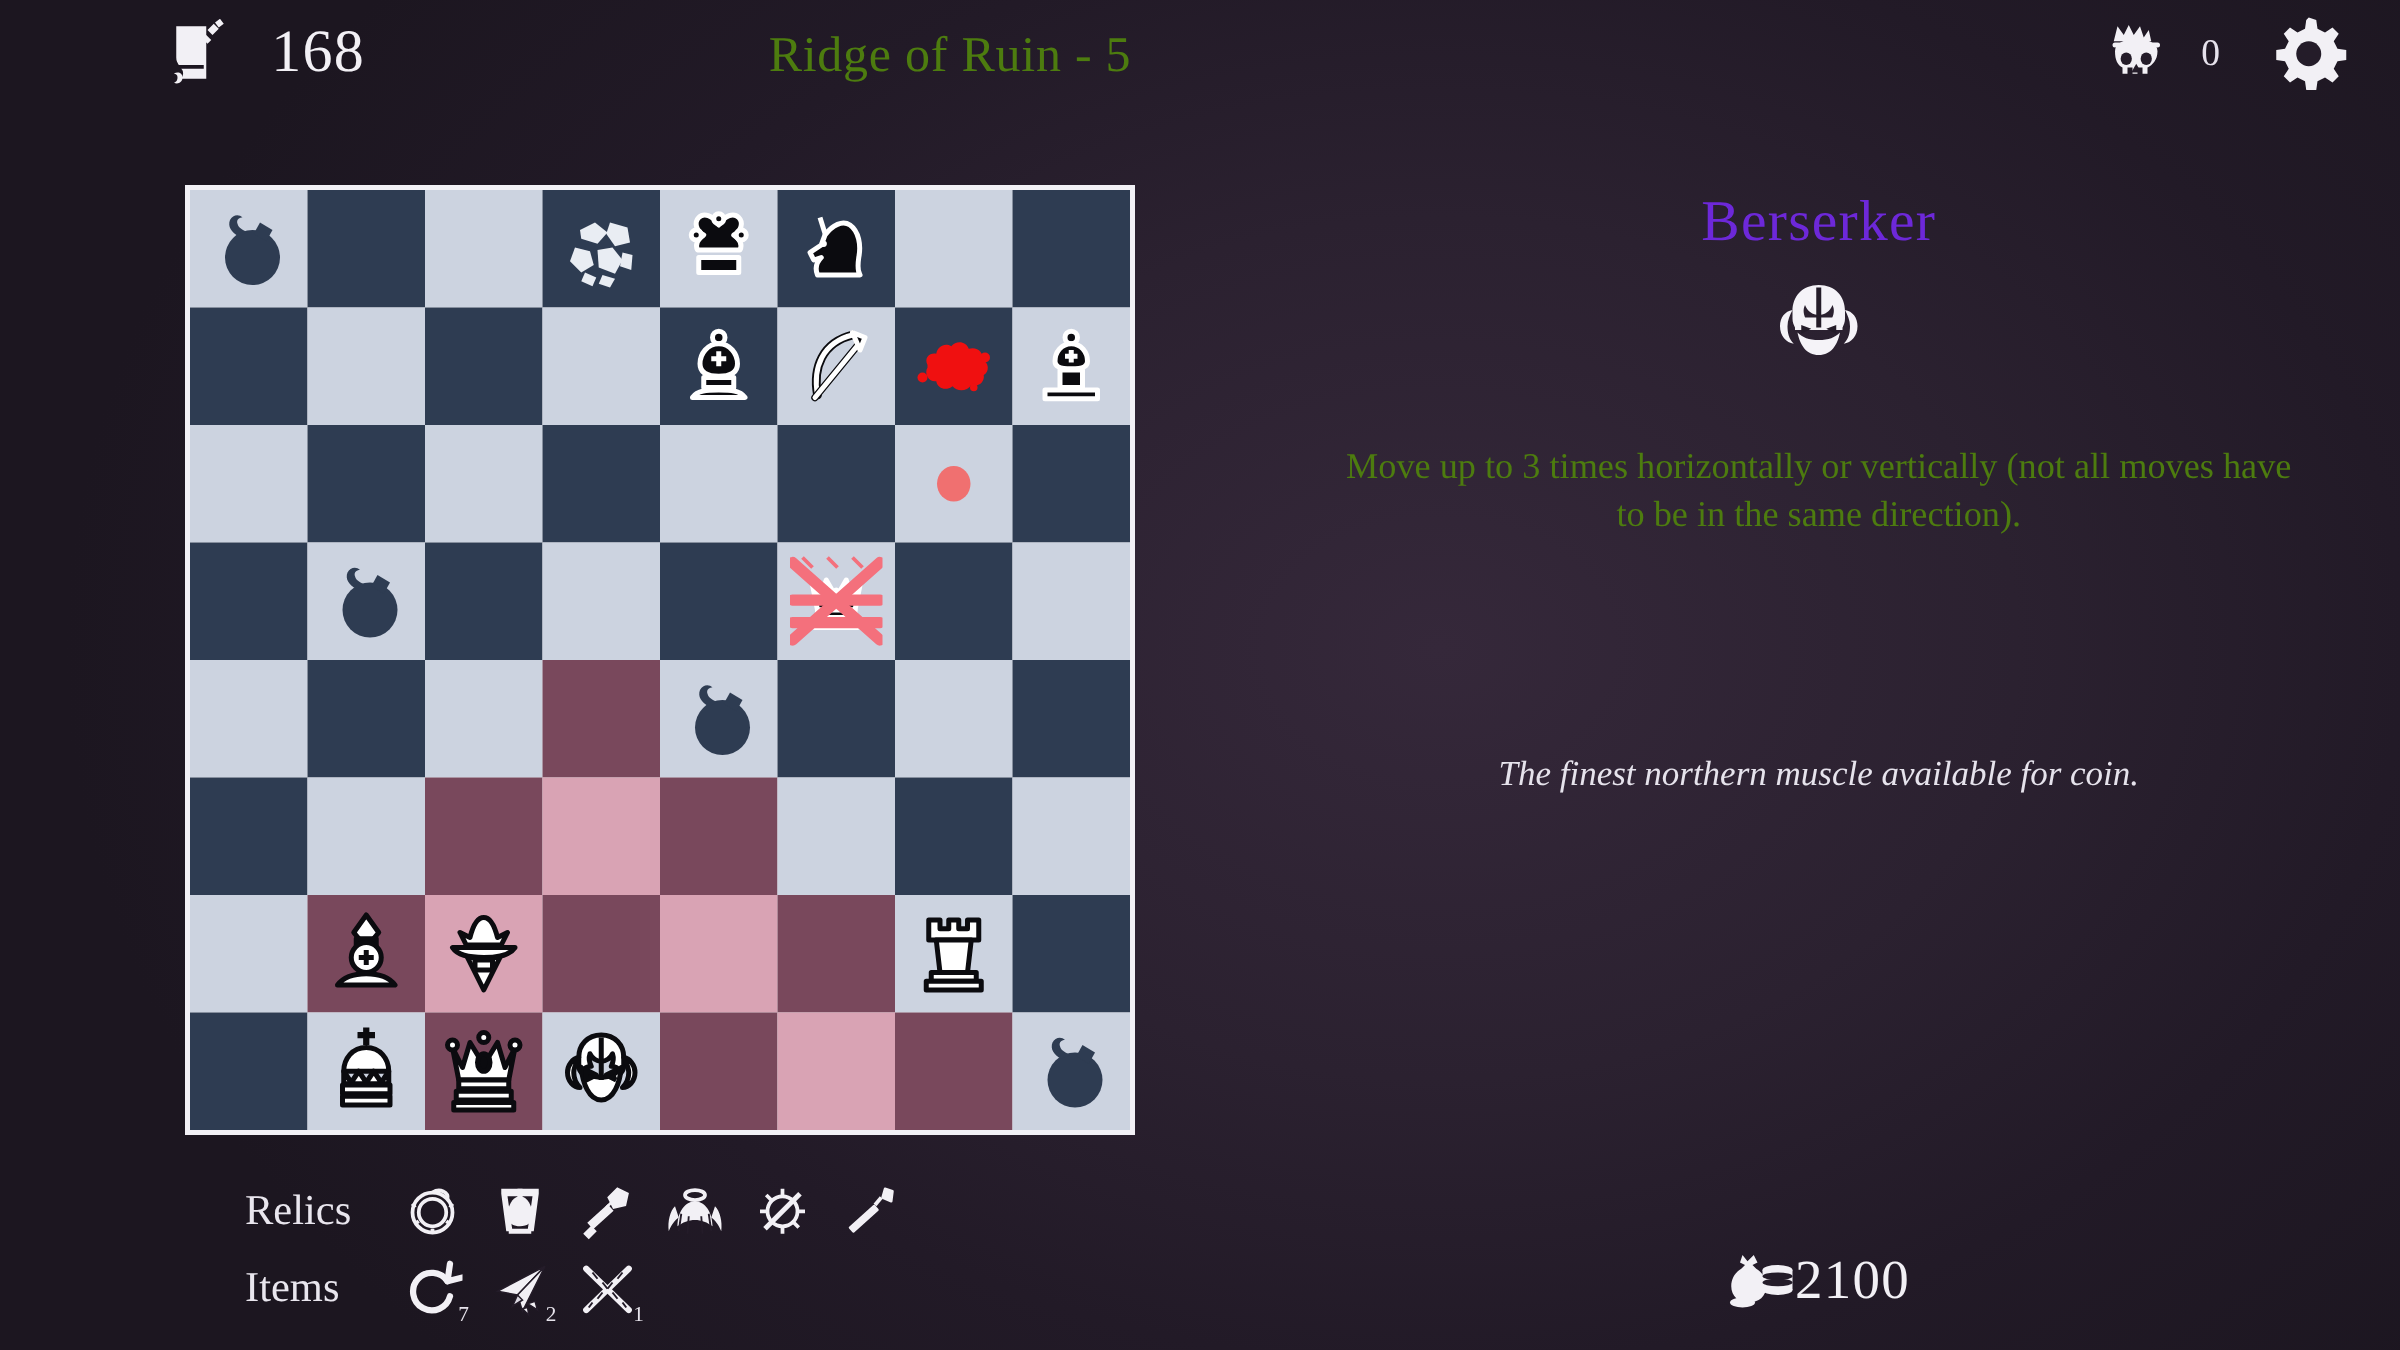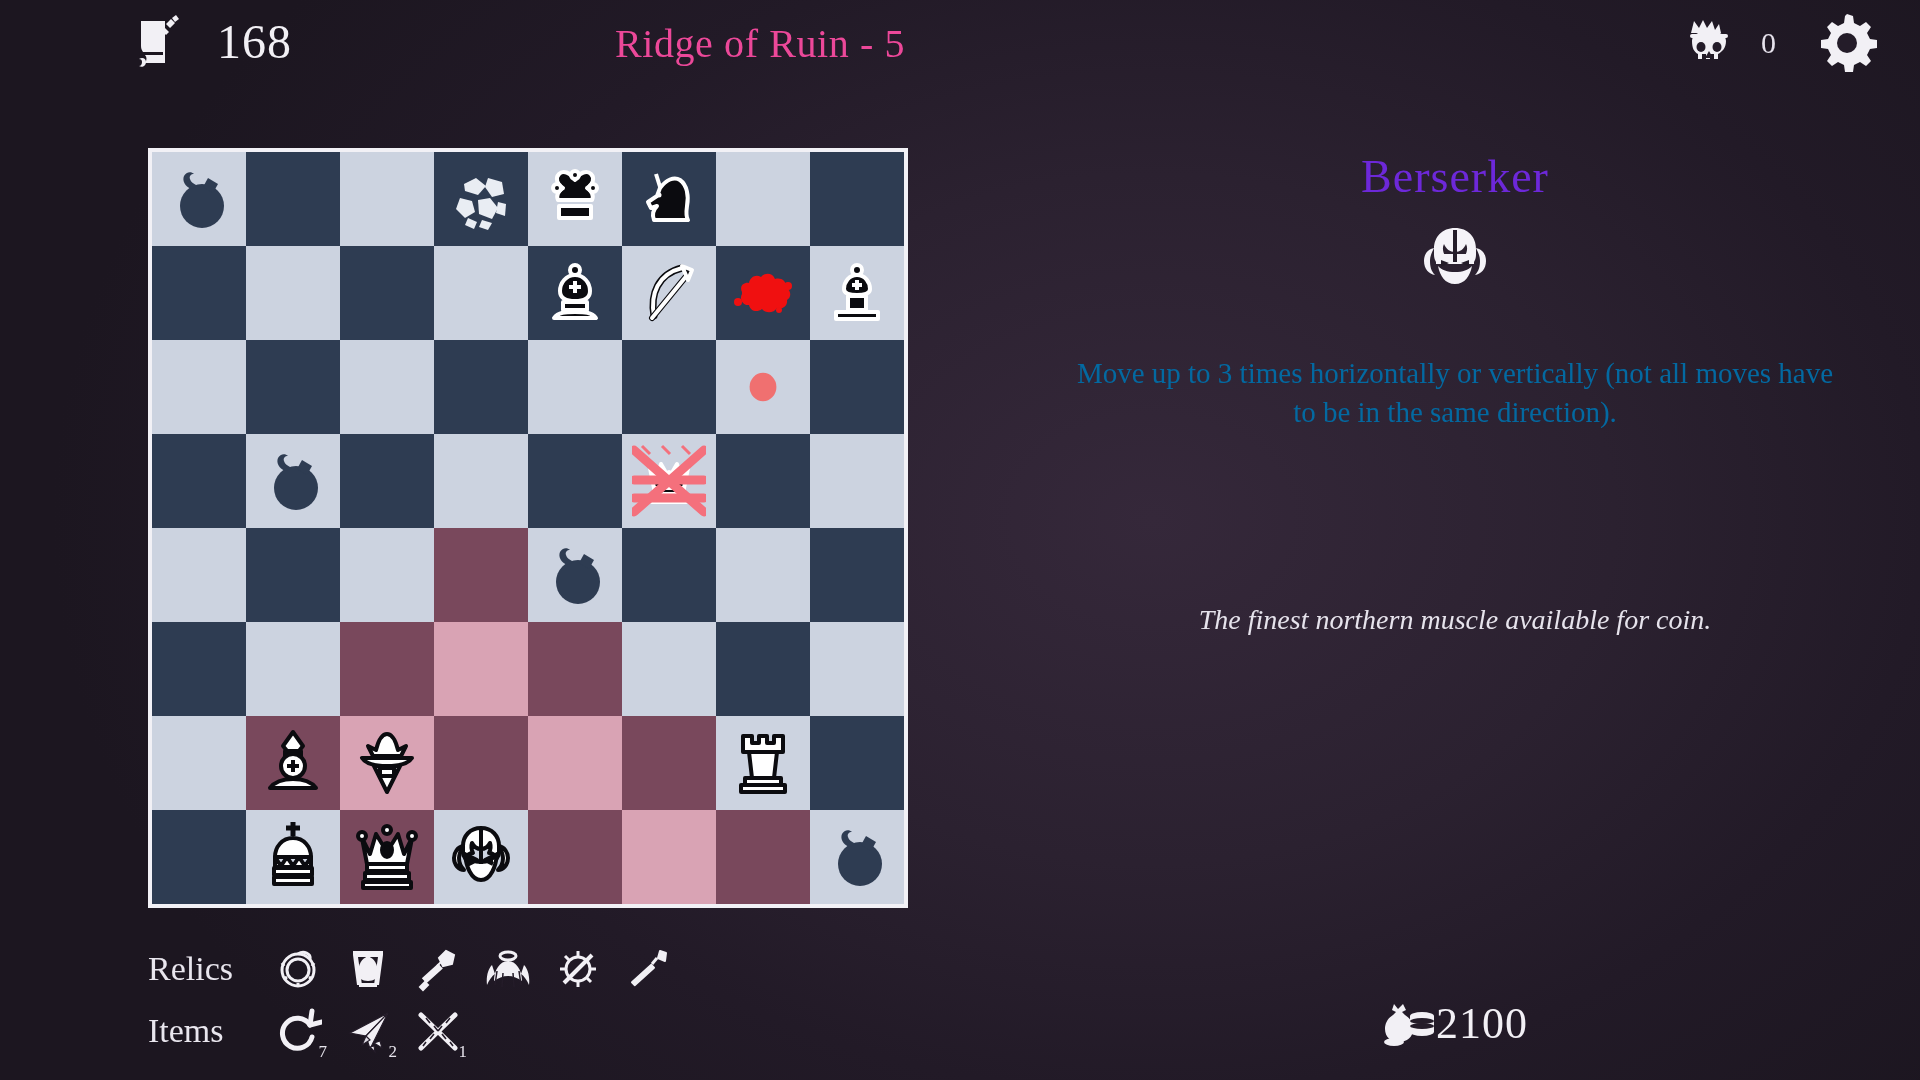--- a/index.html
+++ b/index.html
@@ -10,21 +10,21 @@
     font-family:"Liberation Serif", serif;
     color:#eceaf0;
     position:relative;
   }
   
   #topbar { position:absolute; left:0; top:0; width:1920px; height:100px; }
   .tl { position:absolute; left:135px; top:14px; display:flex; align-items:center; gap:36px; }
   .scroll-icon { width:46px; height:54px; }
   .counter { font-size:48px; letter-spacing:1px; color:#f2f0f5; font-family:"Liberation Serif", serif; }
   .title { position:absolute; left:0; top:20px; width:1520px; text-align:center;
-           font-size:40px; color:#ec4899; letter-spacing:.6px; }
+           font-size:40px; color:#4d7c0f; letter-spacing:.6px; }
   .tr { position:absolute; right:42px; top:12px; display:flex; align-items:center; gap:40px; }
   .skull-wrap { display:flex; align-items:center; gap:26px; }
   .skull-icon { width:52px; height:52px; }
   .skull-count { font-size:30px; color:#e6e2ec; }
   .gear-icon { width:62px; height:62px; cursor:pointer; }
 
   
   #board-wrap { position:absolute; left:148px; top:148px; width:760px; height:760px;
                 border:4px solid #f2f1f6; background:#f2f1f6; }
   #board { position:relative; width:752px; height:752px; display:grid;
@@ -34,27 +34,27 @@
   .sq.dark  { background:#2e3c52; }
   .sq.hl-light { background:#d9a3b4; }
   .sq.hl-dark  { background:#79485c; }
   .piece { width:74px; height:74px; display:block; }
   .piece.small { width:62px; height:62px; }
 
   
   #panel { position:absolute; left:1060px; top:150px; width:790px; text-align:center; }
   .unit-name { font-size:46px; letter-spacing:1px; color:#6d28d9; margin-bottom:17px; }
   .unit-icon { width:82px; height:82px; margin:0 auto 52px auto; display:block; }
-  .unit-desc { font-size:29px; line-height:1.33; color:#0369a1; padding:0 14px;margin-top:10px; }
+  .unit-desc { font-size:29px; line-height:1.33; color:#4d7c0f; padding:0 14px;margin-top:10px; }
   .unit-flavor { margin-top:170px; font-size:28px; font-style:italic; line-height:1.36; color:#e6e3ec; padding:0 26px; }
 
   
   #bottom-left { position:absolute; left:148px; top:938px; width:760px; }
   .row { display:flex; align-items:center; height:62px; }
-  .row-label { font-size:34px; color:#e9e6ee; width:122px; text-align:left; }
+  .row-label { font-size:34px; color:#e9e6ee; width:122px; text-align:left;margin-left:48px; }
   .icons { display:flex; align-items:center; gap:14px; }
   .slot { position:relative; width:56px; height:56px; display:flex; align-items:center; justify-content:center; }
   .slot svg { width:48px; height:48px; }
   .slot .badge { position:absolute; right:-1px; bottom:-3px; font-size:17px; color:#e7e4ec; }
 
   
   #gold { position:absolute; right:392px; bottom:28px; display:flex; align-items:center; }
   .gold-icon { width:58px; height:58px; }
   .gold-amount { font-size:44px; color:#f2f0f5; letter-spacing:1px; }
 </style>

